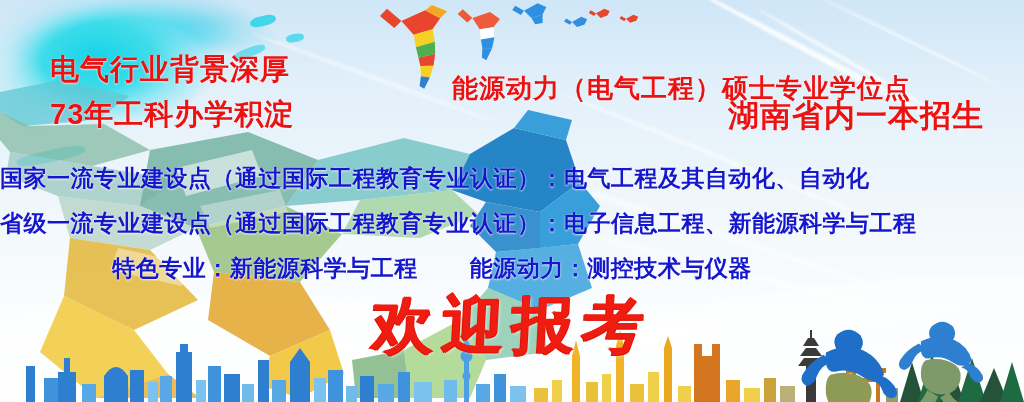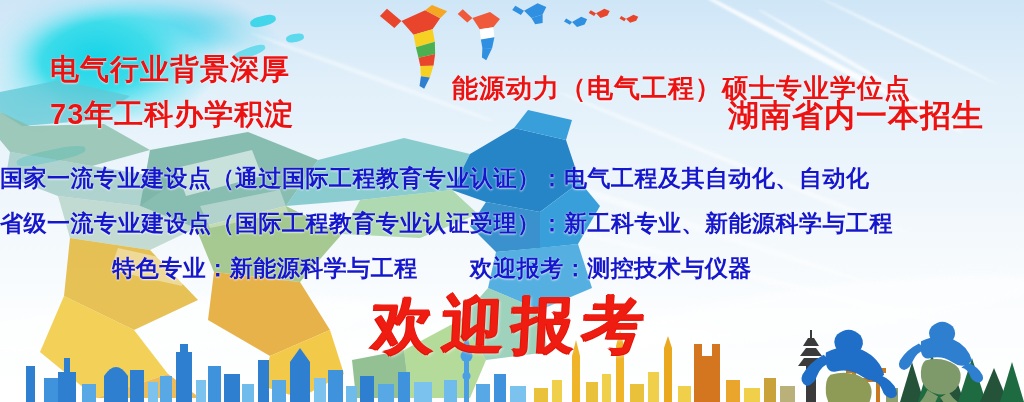--- a/index.html
+++ b/index.html
@@ -279,18 +279,18 @@
       <path d="M44 72 q9 14 24 18 q9 2 9 9 q-5 4 -13 1 q-20 -7 -29 -23 Z" fill="#8d9b56"></path>
     </g>
   </svg>
 
   <div class="txt head-red" id="hl1">电气行业背景深厚</div>
   <div class="txt head-red" id="hl2">73年工科办学积淀</div>
   <div class="txt head-red" id="hr1">能源动力（电气工程）硕士专业学位点</div>
   <div class="txt head-red" id="hr2">湖南省内一本招生</div>
 
   <div class="txt mid-blue" id="ml1">国家一流专业建设点（通过国际工程教育专业认证）：电气工程及其自动化、自动化</div>
-  <div class="txt mid-blue" id="ml2">省级一流专业建设点（国际工程教育专业认证受理）：新工科专业、新能源科学与工程</div>
-  <div class="txt mid-blue" id="ml3"><span>特色专业：新能源科学与工程</span><span class="gap"></span><span>欢迎报考：测控技术与仪器</span></div>
+  <div class="txt mid-blue" id="ml2">省级一流专业建设点（通过国际工程教育专业认证）：电子信息工程、新能源科学与工程</div>
+  <div class="txt mid-blue" id="ml3"><span>特色专业：新能源科学与工程</span><span class="gap"></span><span>能源动力：测控技术与仪器</span></div>
 
   <div class="txt" id="welcome">欢迎报考</div>
 
 </div>
 
 </body></html>

